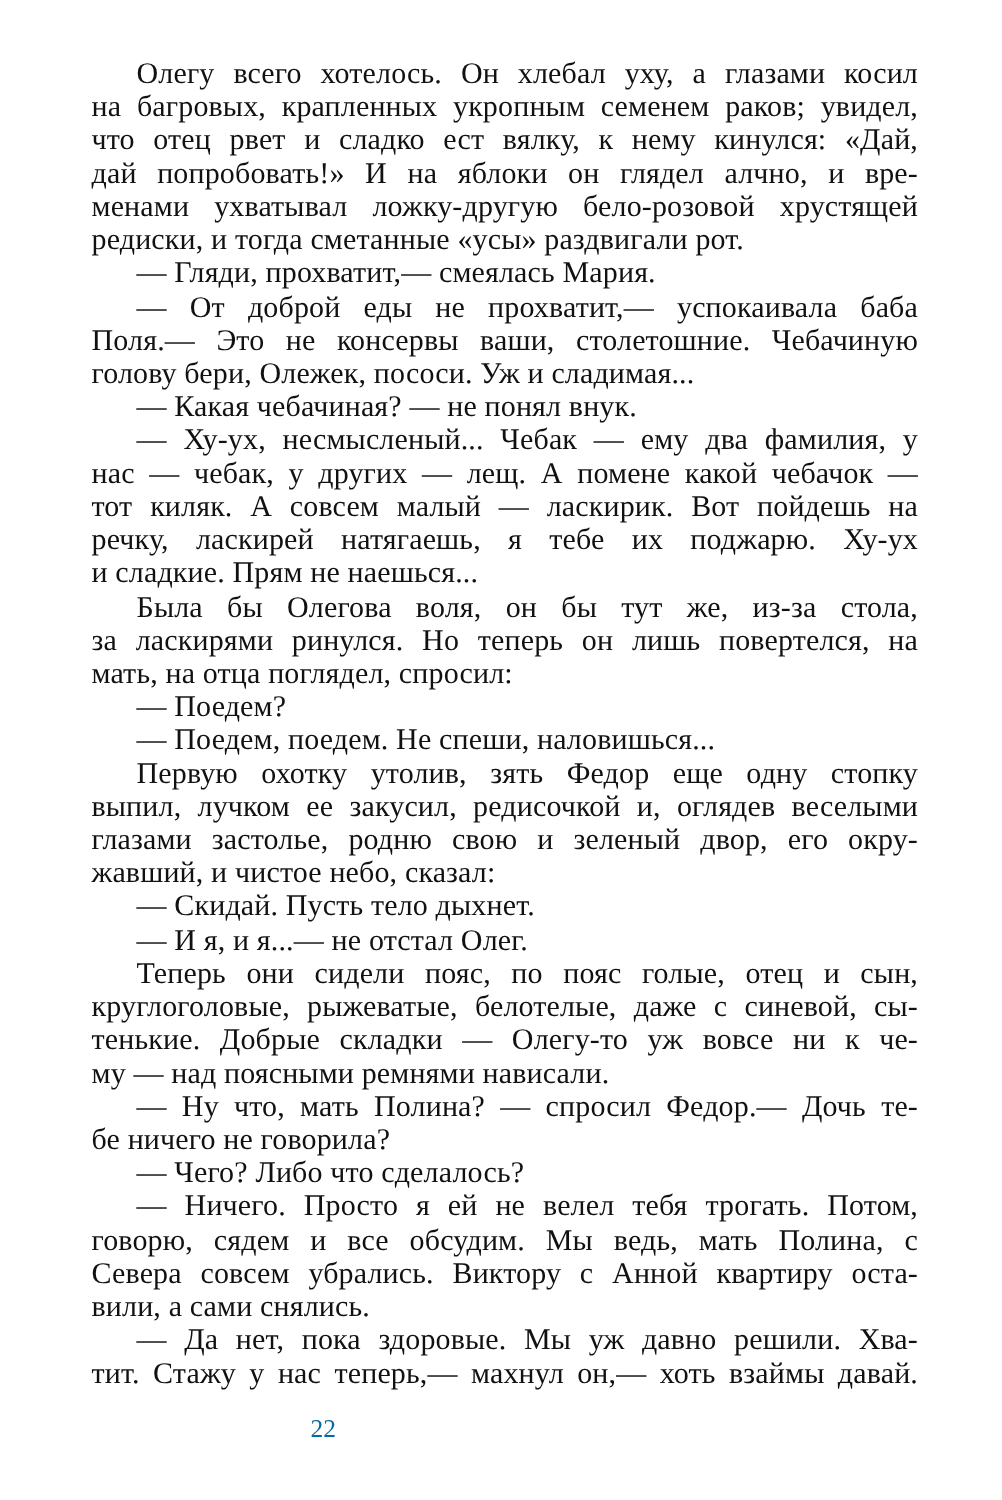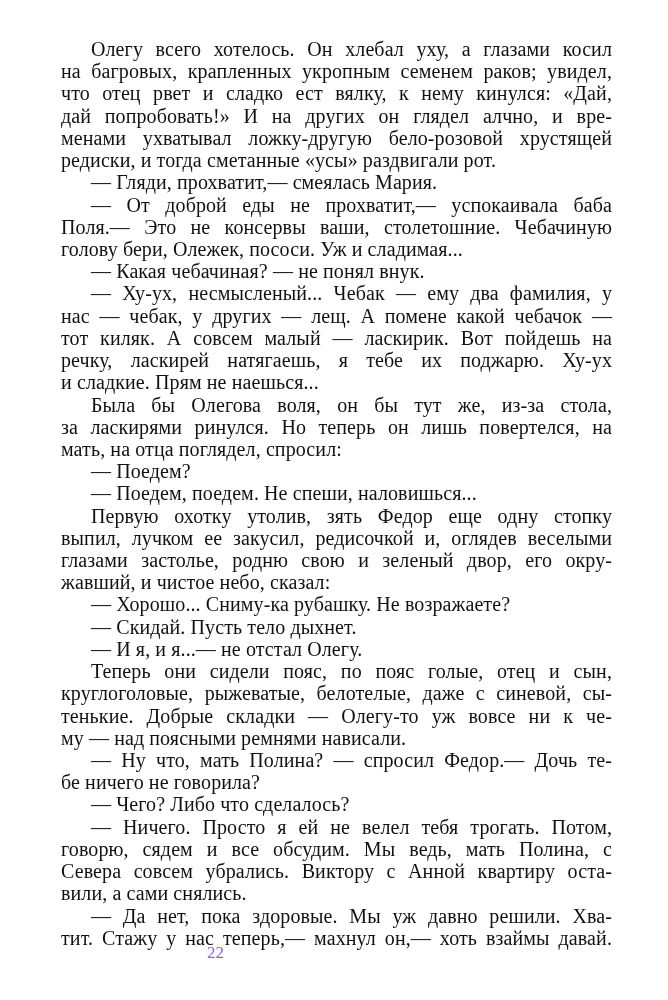--- a/index.html
+++ b/index.html
@@ -35,31 +35,31 @@
     }
     .line.last {
       text-align-last: left;
     }
     .page-number {
       position: absolute;
       left: 207px;
       top: 943px;
       font-size: 17px;
       font-family: "Liberation Serif", "DejaVu Serif", serif;
-      color: #8b5cf6;
+      color: #0369a1;
     }
   </style>
 </head>
 <body>
 
 <div class="page" id="page-body">
     <div class="line indent">Олегу всего хотелось. Он хлебал уху, а глазами косил</div>
     <div class="line">на багровых, крапленных укропным семенем раков; увидел,</div>
     <div class="line">что отец рвет и сладко ест вялку, к нему кинулся: «Дай,</div>
-    <div class="line">дай попробовать!» И на других он глядел алчно, и вре-</div>
+    <div class="line">дай попробовать!» И на яблоки он глядел алчно, и вре-</div>
     <div class="line">менами ухватывал ложку-другую бело-розовой хрустящей</div>
     <div class="line last">редиски, и тогда сметанные «усы» раздвигали рот.</div>
     <div class="line indent last">— Гляди, прохватит,— смеялась Мария.</div>
     <div class="line indent">— От доброй еды не прохватит,— успокаивала баба</div>
     <div class="line">Поля.— Это не консервы ваши, столетошние. Чебачиную</div>
     <div class="line last">голову бери, Олежек, пососи. Уж и сладимая...</div>
     <div class="line indent last">— Какая чебачиная? — не понял внук.</div>
     <div class="line indent">— Ху-ух, несмысленый... Чебак — ему два фамилия, у</div>
     <div class="line">нас — чебак, у других — лещ. А помене какой чебачок —</div>
     <div class="line">тот киляк. А совсем малый — ласкирик. Вот пойдешь на</div>
@@ -67,23 +67,22 @@
     <div class="line last">и сладкие. Прям не наешься...</div>
     <div class="line indent">Была бы Олегова воля, он бы тут же, из-за стола,</div>
     <div class="line">за ласкирями ринулся. Но теперь он лишь повертелся, на</div>
     <div class="line last">мать, на отца поглядел, спросил:</div>
     <div class="line indent last">— Поедем?</div>
     <div class="line indent last">— Поедем, поедем. Не спеши, наловишься...</div>
     <div class="line indent">Первую охотку утолив, зять Федор еще одну стопку</div>
     <div class="line">выпил, лучком ее закусил, редисочкой и, оглядев веселыми</div>
     <div class="line">глазами застолье, родню свою и зеленый двор, его окру-</div>
     <div class="line last">жавший, и чистое небо, сказал:</div>
-    <div class="line indent last">— Хорошо... Сниму-ка рубашку. Не возражаете?</div>
     <div class="line indent last">— Скидай. Пусть тело дыхнет.</div>
-    <div class="line indent last">— И я, и я...— не отстал Олегу.</div>
+    <div class="line indent last">— И я, и я...— не отстал Олег.</div>
     <div class="line indent">Теперь они сидели пояс, по пояс голые, отец и сын,</div>
     <div class="line">круглоголовые, рыжеватые, белотелые, даже с синевой, сы-</div>
     <div class="line">тенькие. Добрые складки — Олегу-то уж вовсе ни к че-</div>
     <div class="line last">му — над поясными ремнями нависали.</div>
     <div class="line indent">— Ну что, мать Полина? — спросил Федор.— Дочь те-</div>
     <div class="line last">бе ничего не говорила?</div>
     <div class="line indent last">— Чего? Либо что сделалось?</div>
     <div class="line indent">— Ничего. Просто я ей не велел тебя трогать. Потом,</div>
     <div class="line">говорю, сядем и все обсудим. Мы ведь, мать Полина, с</div>
     <div class="line">Севера совсем убрались. Виктору с Анной квартиру оста-</div>

